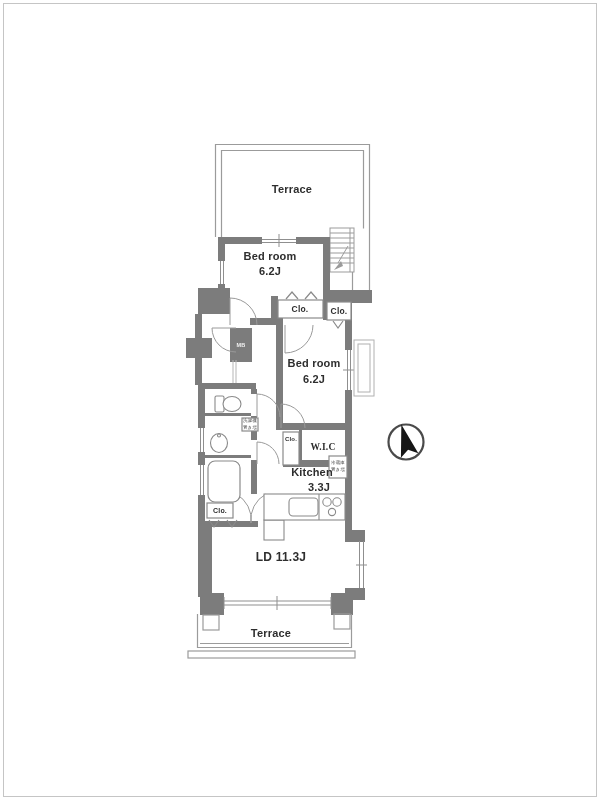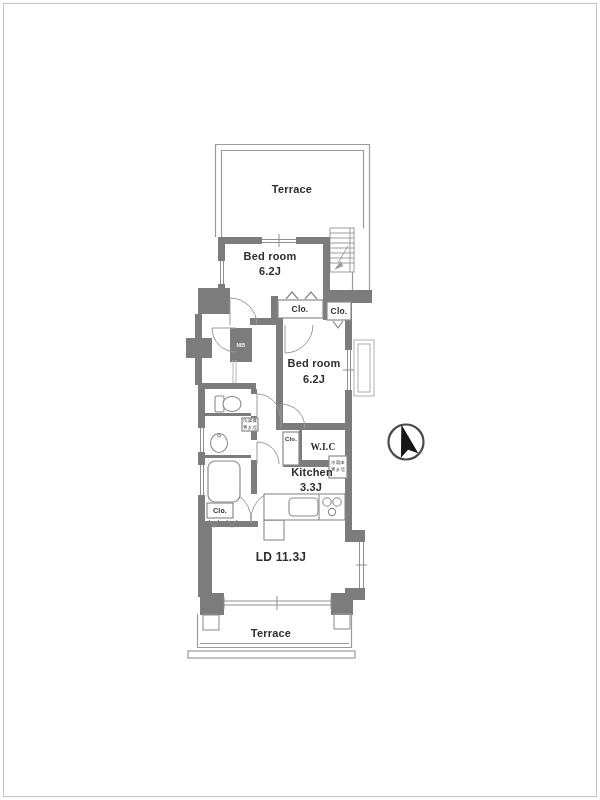--- a/index.html
+++ b/index.html
@@ -201,21 +201,21 @@
   <div class="lbl s9" style="left:300px;top:309px;">Clo.</div>
   <div class="lbl s9" style="left:339px;top:311px;">Clo.</div>
 
   <div class="lbl s11" style="left:314px;top:363px;">Bed room</div>
   <div class="lbl s11" style="left:314px;top:379px;">6.2J</div>
 
   <div class="lbl s9" style="left:323px;top:448px;font-size:9.5px;font-family:Liberation Serif, serif;">W.I.C</div>
   <div class="lbl s6" style="left:291px;top:439px;">Clo.</div>
 
   <div class="lbl s11" style="left:312px;top:472px;">Kitchen</div>
-  <div class="lbl s11" style="left:311px;top:487px;">3.3J</div>
+  <div class="lbl s11" style="left:319px;top:487px;">3.3J</div>
 
   <div class="lbl s12" style="left:281px;top:557px;">LD 11.3J</div>
 
   <div class="lbl s7" style="left:220px;top:510px;">Clo.</div>
 
   <div class="lbl s11" style="left:271px;top:633px;">Terrace</div>
 
   <div class="lbl s5" style="left:241px;top:346px;color:#f2f2f2;">MB</div>
 
   <div class="lbl s4" style="left:338px;top:463px;">冷蔵庫</div>

